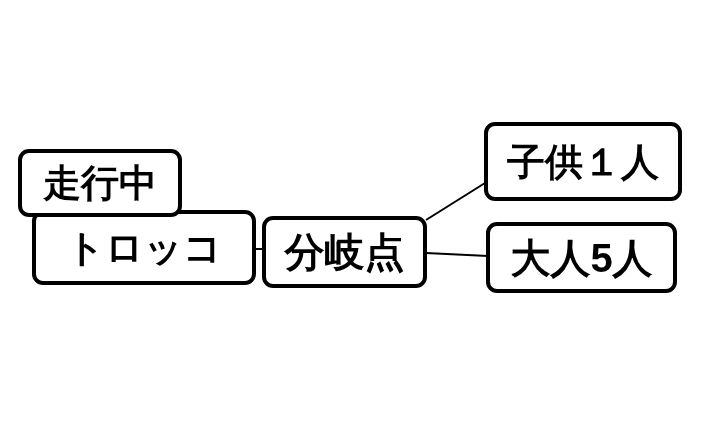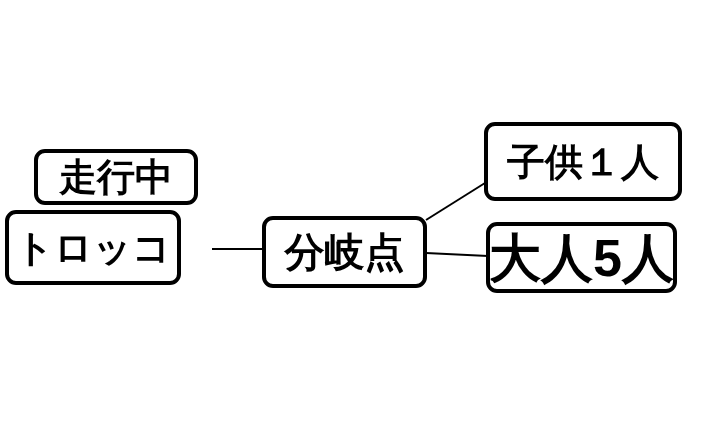--- a/index.html
+++ b/index.html
@@ -30,25 +30,25 @@
     border-radius: 11px;
     display: flex;
     align-items: center;
     justify-content: center;
     color: #000000;
     font-size: 38px;
     font-weight: 600;
     white-space: nowrap;
     line-height: 1;
   }
-  #node-trolley  { left: 5px;  top: 210px; width: 176px; height: 75px; }
-  #node-running  { left: 34px;  top: 149px; width: 164px; height: 56px; }
+  #node-trolley  { left: 32px;  top: 210px; width: 224px; height: 75px; }
+  #node-running  { left: 18px;  top: 149px; width: 164px; height: 68px; }
   #node-junction { left: 262px; top: 216px; width: 165px; height: 72px; font-size: 40px; text-align: right; }
   #node-child    { left: 484px; top: 122px; width: 198px; height: 79px; }
-  #node-adults   { left: 486px; top: 222px; width: 191px; height: 71px; font-size: 52px; }
+  #node-adults   { left: 486px; top: 222px; width: 191px; height: 71px; font-size: 40px; }
 </style>
 </head>
 <body>
 
 <div class="canvas">
 
   <svg class="edges-layer" viewBox="0 0 720 435" xmlns="http://www.w3.org/2000/svg">
     <line x1="212" y1="249" x2="264" y2="249" stroke="#000000" stroke-width="2"></line>
     <line x1="426" y1="220" x2="485" y2="183" stroke="#000000" stroke-width="2"></line>
     <line x1="426" y1="253" x2="488" y2="256" stroke="#000000" stroke-width="2"></line>

